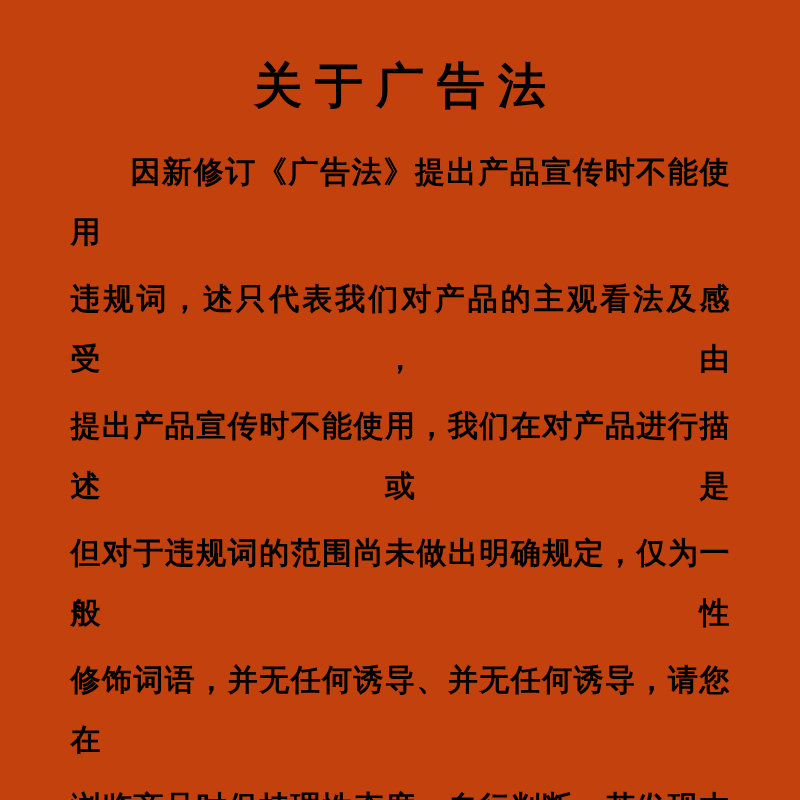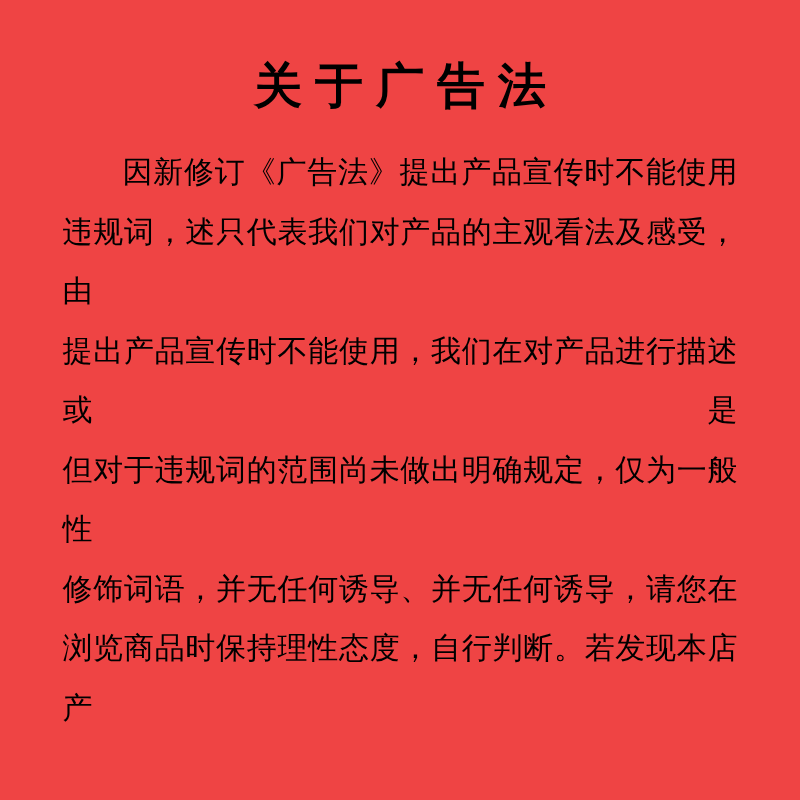--- a/index.html
+++ b/index.html
@@ -5,21 +5,21 @@
   * { box-sizing: border-box; }
   html, body {
     margin: 0;
     padding: 0;
     background: #ffffff;
   }
   .page {
     position: relative;
     width: 800px;
     height: 800px;
-    background: #ef4444;
+    background: #c2410c;
     color: #000000;
     font-family: "Liberation Sans", sans-serif;
     overflow: hidden;
   }
   .title {
     margin: 0;
     padding-top: 55px;
     text-align: center;
     font-size: 48px;
     line-height: 62px;
@@ -31,25 +31,26 @@
   }
   .notice-body {
     width: 675px;
     margin: 25px auto 0;
     font-size: 30px;
     line-height: 59.5px;
     font-weight: 400;
     color: #000000;
   }
   .notice-line {
-    margin: 0;
+    margin: 8px;
     text-align: justify;
     text-align-last: justify;
     text-justify: inter-character;
     word-break: break-all;
+    font-weight: bold;
   }
   .notice-line.first-line {
     text-indent: 2em;
   }
 </style>
 </head>
 <body>
 
 <div class="page">
   <h1 class="title">关于广告法</h1>

